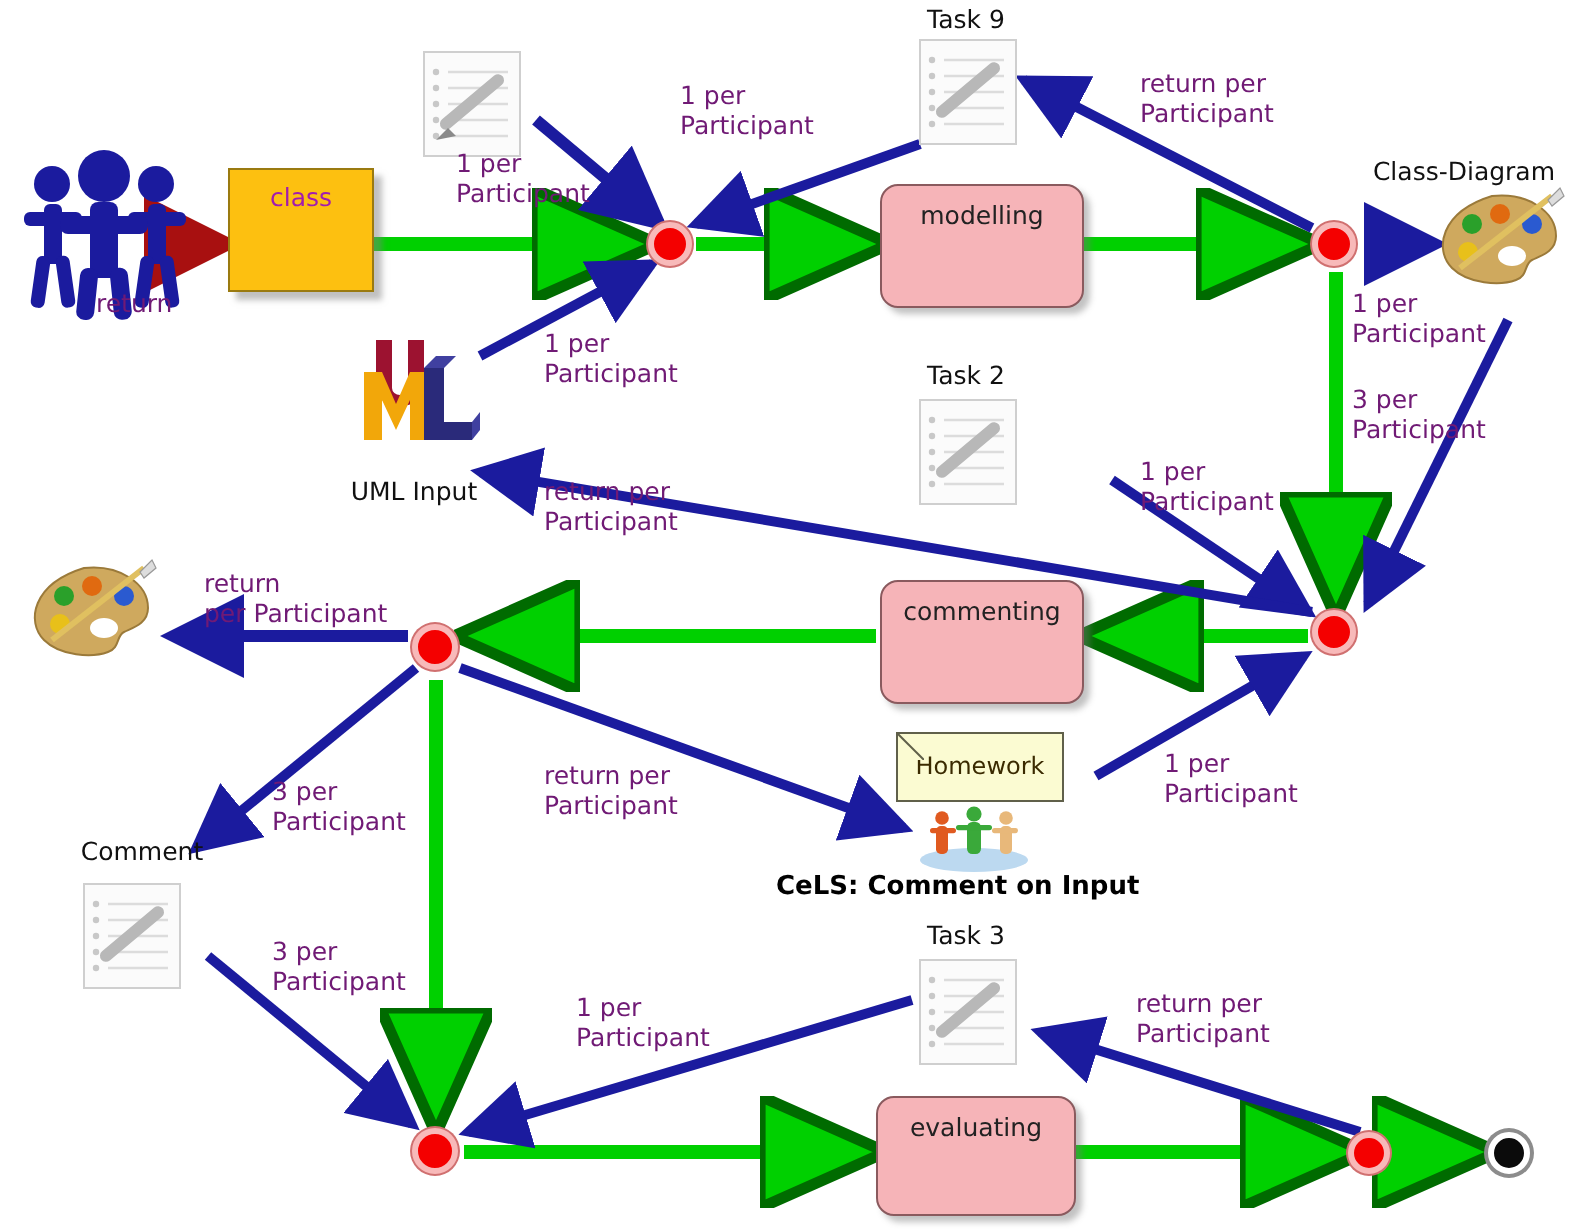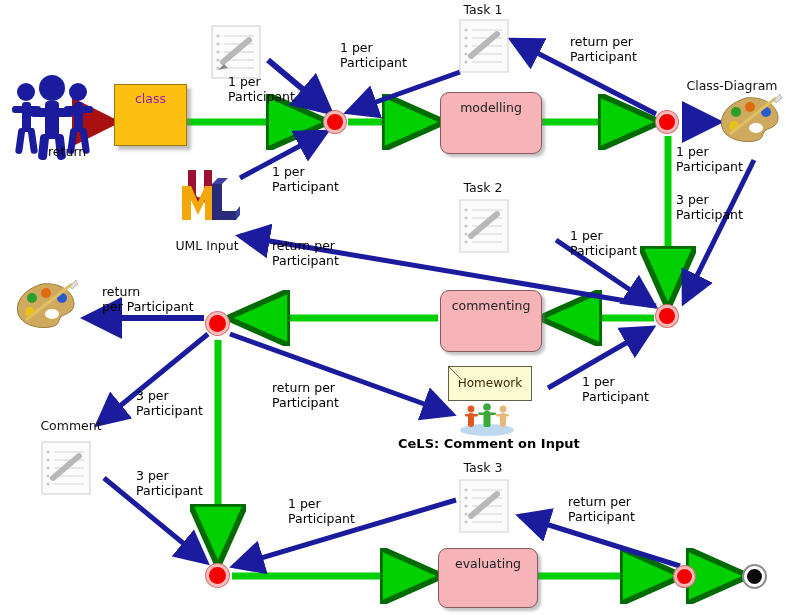--- a/index.html
+++ b/index.html
@@ -1,19 +1,19 @@
 <!DOCTYPE html>
 <html><head>
 <meta charset="utf-8">
 <style>
   html,body{margin:0;padding:0;background:#ffffff;}
   body{font-family:"DejaVu Sans","Liberation Sans",sans-serif;}
   #stage{position:relative;width:786px;height:615px;background:#fff;overflow:hidden;}
   #wires{position:absolute;left:0;top:0;width:786px;height:615px;}
-  .lbl{position:absolute;color:#000000;font-size:12.5px;line-height:15px;font-family:"DejaVu Sans","Liberation Sans",sans-serif;white-space:pre;}
+  .lbl{position:absolute;color:#701a75;font-size:12.5px;line-height:15px;font-family:"DejaVu Sans","Liberation Sans",sans-serif;white-space:pre;}
   .cap{position:absolute;color:#111;font-size:12.5px;line-height:15px;font-family:"DejaVu Sans","Liberation Sans",sans-serif;white-space:pre;text-align:center;}
   .act{position:absolute;background:#f6b4b8;border:1px solid #8a5a5e;border-radius:9px;
        box-shadow:3px 3px 3px rgba(120,120,120,.45);}
   .act span{display:block;text-align:center;margin-top:7px;color:#222;font-size:12.5px;}
   .classbox{position:absolute;background:#fdc010;border:1px solid #9a7a10;
             box-shadow:4px 4px 3px rgba(130,130,130,.5);}
   .classbox span{display:block;text-align:center;margin-top:6px;color:#a21caf;font-size:12.5px;}
   .note{position:absolute;background:#fbfbd2;border:1px solid #60604a;}
   .note span{display:block;text-align:center;margin-top:9px;color:#3a2a00;font-size:12px;}
   .notefold2{position:absolute;left:0;top:0;width:13px;height:13px;}
@@ -254,27 +254,27 @@
     <g fill="#c8c8c8">
         <circle cx="14" cy="14" r="1.6"></circle>
         <circle cx="14" cy="22" r="1.6"></circle>
         <circle cx="14" cy="30" r="1.6"></circle>
         <circle cx="14" cy="38" r="1.6"></circle>
         <circle cx="14" cy="46" r="1.6"></circle>
       </g>
     <rect x="12" y="26" width="40" height="6" rx="3" fill="#b8b8b8" transform="rotate(-40 32 29)"></rect>
   </svg>
 
-  <div class="cap" style="left:448px;top:2px;width:70px;">Task 1</div>
+  <div class="cap" style="left:448px;top:2px;width:70px;">Task 9</div>
   <div class="cap" style="left:448px;top:180px;width:70px;">Task 2</div>
   <div class="cap" style="left:448px;top:460px;width:70px;">Task 3</div>
   <div class="cap" style="left:28px;top:418px;width:86px;">Comment</div>
   <div class="cap" style="left:160px;top:238px;width:94px;">UML Input</div>
   <div class="cap" style="left:678px;top:78px;width:108px;">Class-Diagram</div>
-  <div class="cels-cap" style="left:398px;top:436px;">CeLS: Comment on Input</div>
+  <div class="cels-cap" style="left:388px;top:436px;">CeLS: Comment on Input</div>
   <div class="lbl" style="left:48px;top:144px;">return</div>
 
   <div class="lbl" style="left:228px;top:74px;">1 per
 Participant</div>
   <div class="lbl" style="left:340px;top:40px;">1 per
 Participant</div>
   <div class="lbl" style="left:272px;top:164px;">1 per
 Participant</div>
   <div class="lbl" style="left:570px;top:34px;">return per
 Participant</div>

